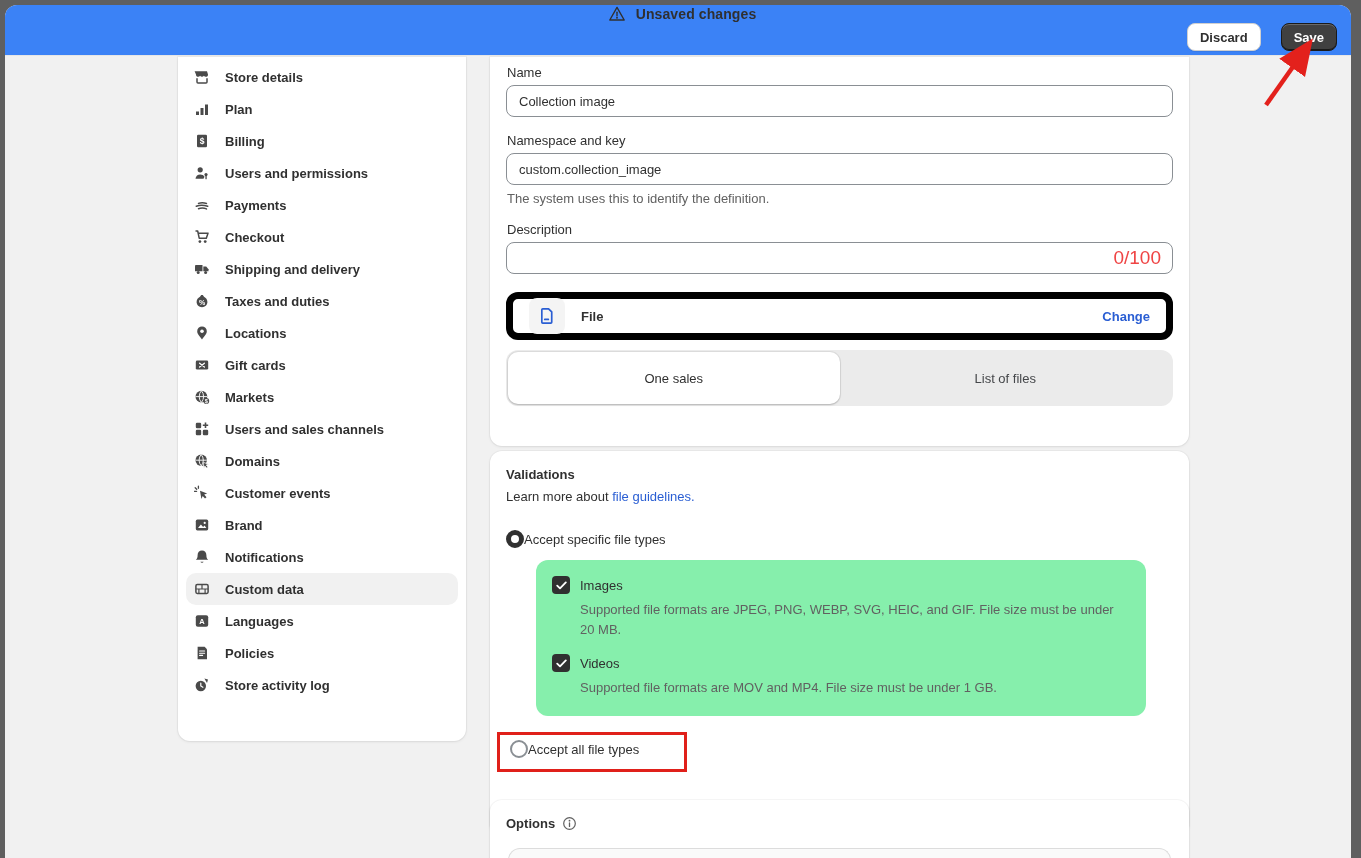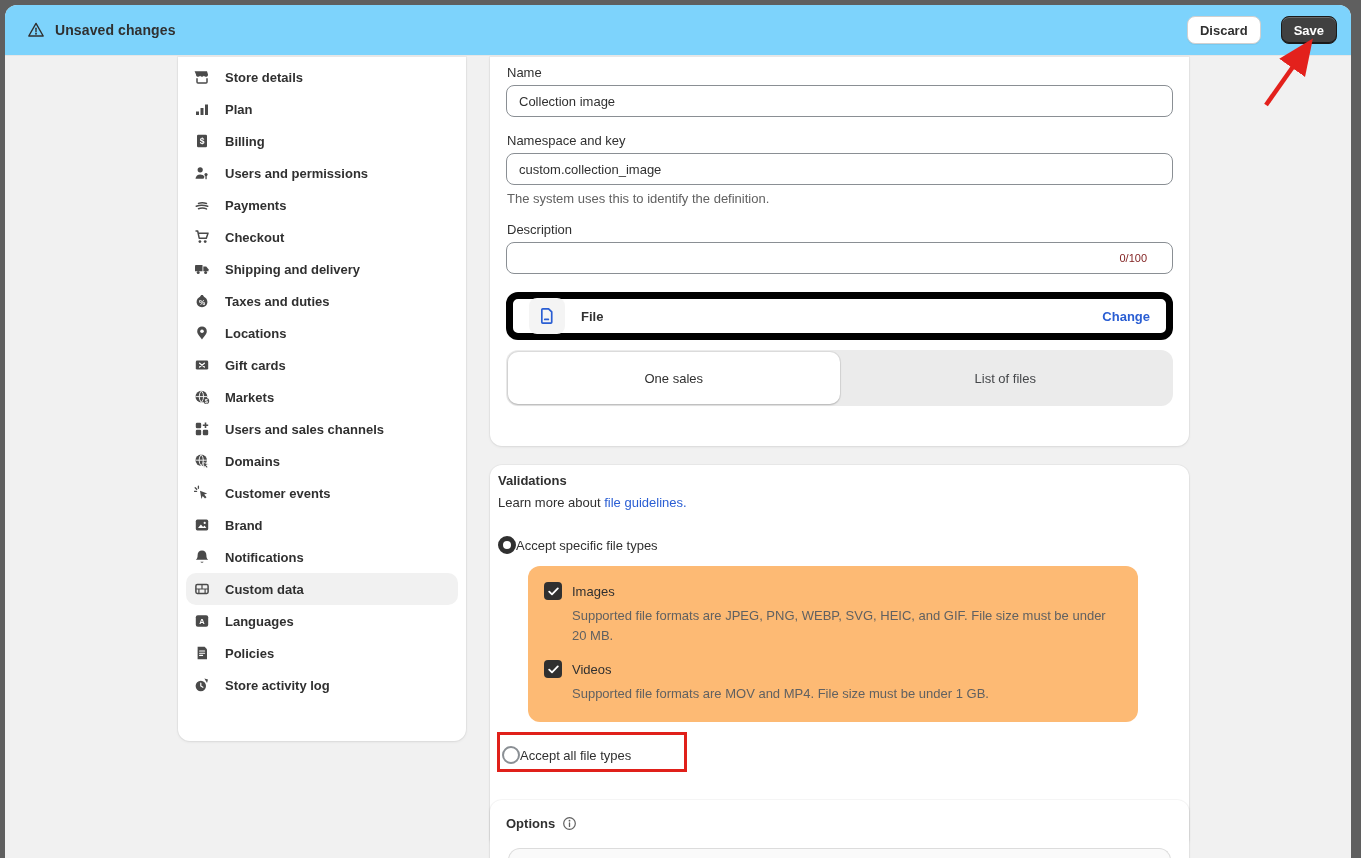--- a/index.html
+++ b/index.html
@@ -12,22 +12,22 @@
   }
   .window {
     position:absolute; left:5px; top:5px; right:10px; bottom:0;
     background:#f1f1f1;
     border-top-left-radius:12px; border-top-right-radius:12px;
     overflow:hidden;
   }
   
   .topbar {
     position:absolute; left:0; right:0; top:0; height:51px;
-    background:#7dd3fc; border-bottom:1px solid #e6e6e6;
-    display:flex; align-items:center; padding:0 14px 0 22px;
+    background:#3b82f6; border-bottom:1px solid #e6e6e6;
+    display:flex; align-items:center; padding:0 14px 0 22px;flex-direction:column;
   }
   .topbar-left { display:flex; align-items:center; gap:10px; }
   .topbar-title { font-size:14px; font-weight:700; color:#303030; letter-spacing:.1px; }
   .topbar-actions { margin-left:auto; display:flex; gap:20px; align-items:center; }
   .btn {
     font-family:inherit; font-size:13px; font-weight:600;
     border-radius:8px; height:28px; padding:0 12px; cursor:pointer;
   }
   .btn-secondary {
     background:#fff; color:#303030; border:1px solid #d0d0d0;
@@ -51,34 +51,34 @@
   }
   .nav-item.selected { background:#f1f1f1; }
   .nav-icon { width:16px; height:16px; flex:0 0 16px; display:flex; align-items:center; justify-content:center; }
   .nav-icon svg { display:block; }
   
   .card {
     position:absolute; left:485px; width:699px; background:#fff;
     box-shadow:0 1px 3px rgba(0,0,0,.08), 0 0 0 1px rgba(0,0,0,.03);
   }
   .card-definition { top:52px; height:389px; border-radius:0 0 12px 12px; padding:8px 16px 16px; }
-  .card-validations { top:460px; height:384px; border-radius:12px; padding:8px; }
+  .card-validations { top:446px; height:384px; border-radius:12px; padding:16px; }
   .card-options { top:795px; height:120px; border-radius:12px 12px 0 0; padding:16px; }
   .field-label { font-size:13px; color:#303030; margin:0 0 5px 1px; }
   .text-input {
     width:100%; height:32px; border:1px solid #8a8f94; border-radius:8px;
     font-family:inherit; font-size:13px; color:#303030; padding:0 12px;
     background:#fff; outline:none;
   }
   .help-text { font-size:13px; color:#616161; margin:6px 0 0 1px; }
   .field-block { margin-bottom:16px; }
   .desc-wrap { position:relative; }
   .char-counter {
-    position:absolute; right:26px; top:50%; transform:translateY(-50%);
-    font-size:11px; color:#7f1d1d;
+    position:absolute; right:12px; top:50%; transform:translateY(-50%);
+    font-size:19px; color:#ef4444;
   }
   .file-row {
     border:7px solid #000000; border-radius:12px; height:48px;
     display:flex; align-items:center; padding:0 16px; gap:16px; margin-bottom:10px;
   }
   .file-thumb {
     width:36px; height:36px; background:#f4f4f4; border-radius:8px;
     display:flex; align-items:center; justify-content:center;
   }
   .file-label { font-size:13px; font-weight:650; color:#303030; }
@@ -99,21 +99,21 @@
   .section-title { font-size:13px; font-weight:700; color:#303030; }
   .learn-more { font-size:13px; color:#303030; margin-top:7px; }
   .radio-row { display:flex; align-items:center; margin-top:26px; }
   .radio {
     width:18px; height:18px; border-radius:50%; background:#fff; flex:0 0 18px; cursor:pointer;
   }
   .radio.checked { border:5.5px solid #303030; }
   .radio.unchecked { border:2px solid #8a8f94; }
   .radio-label { font-size:13px; color:#303030; }
   .gray-panel {
-    margin:12px 0 0 30px; width:610px; background:#fdba74; border-radius:12px;
+    margin:12px 0 0 30px; width:610px; background:#86efac; border-radius:12px;
     padding:16px 16px 18px;
   }
   .check-row { display:flex; align-items:center; gap:10px; }
   .check-row + .check-desc { margin-top:6px; }
   .checkbox {
     width:18px; height:18px; border-radius:4px; background:#303030; flex:0 0 18px;
     display:flex; align-items:center; justify-content:center; cursor:pointer;
   }
   .check-label { font-size:13px; color:#303030; }
   .check-desc {

